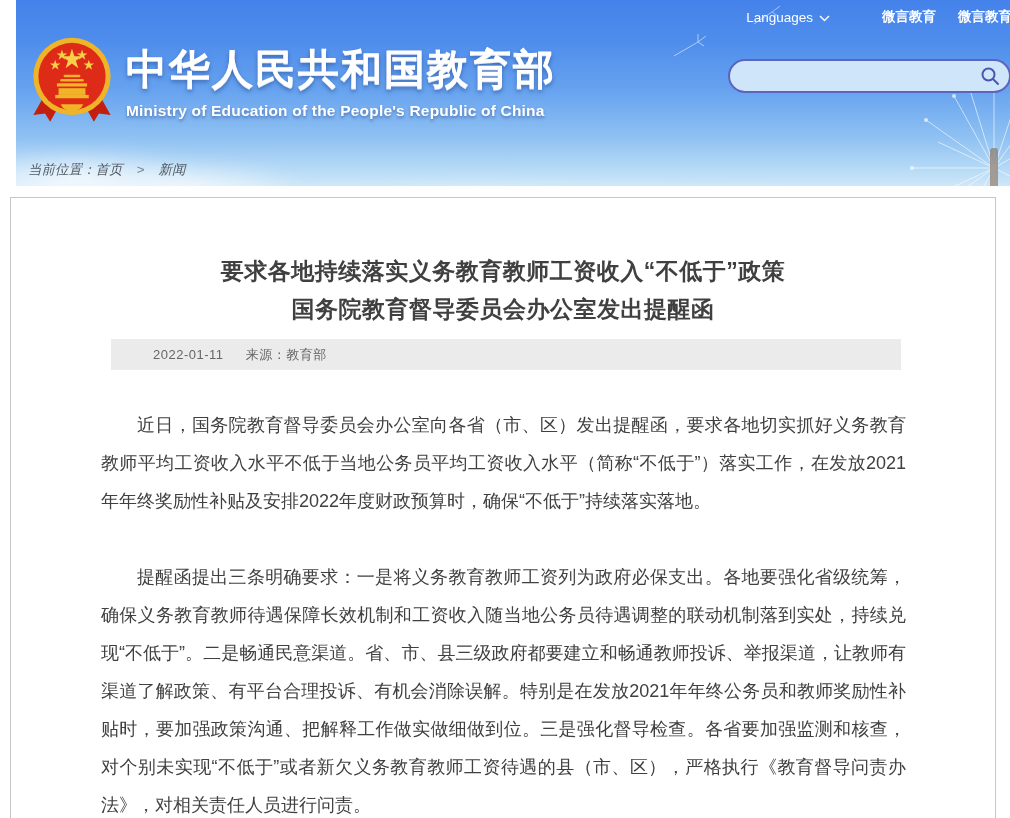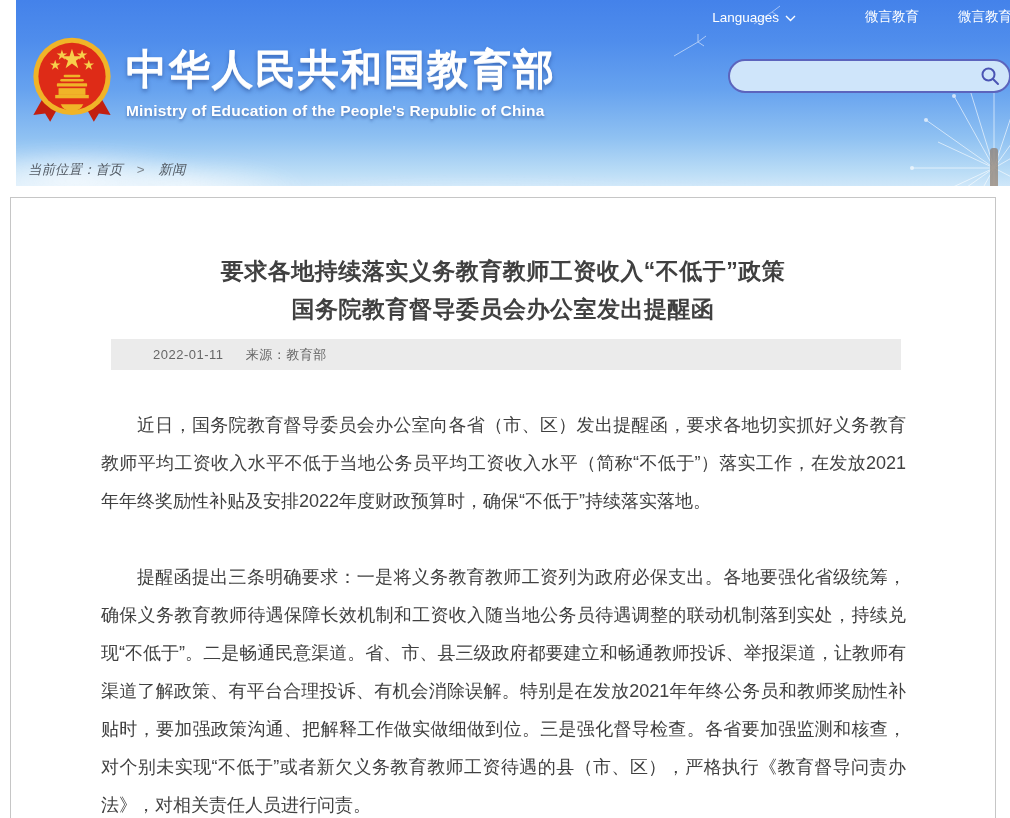--- a/index.html
+++ b/index.html
@@ -22,21 +22,21 @@
   .dandelion { position:absolute; right:-58px; top:78px; opacity:.75; }
   .seed1 { position:absolute; left:652px; top:32px; opacity:.6; }
   .seed2 { position:absolute; left:736px; top:4px; opacity:.55; }
 
   
   .topbar { position:absolute; top:8px; right:14px; display:flex; align-items:center;
             color:#fff; font-size:13.5px; }
   .topbar a { color:#fff; text-decoration:none; cursor:pointer; display:flex; align-items:center; }
   .lang { margin-right:30px; }
   .lang .chev { margin-left:6px; display:inline-block; }
-  .toplink { margin-left:39px; }
+  .toplink { margin-left:22px;font-weight:bold; }
 
   
   .brand { position:absolute; top:34px; left:14px; display:flex; align-items:flex-start; cursor:pointer; }
   .emblem { width:84px; height:100px; flex:0 0 auto; }
   .brand-text { margin-left:12px; padding-top:8px; }
   .site-zh { font-size:41px; font-weight:bold; color:#ffffff; letter-spacing:2px;
              text-shadow:0 1px 0 #dfe9f6, 0 3px 4px rgba(30,60,130,.55); }
   .site-en { font-size:15.5px; font-weight:bold; color:#ffffff; margin-top:5px; letter-spacing:.2px;
              text-shadow:0 2px 3px rgba(30,60,130,.5); }
 

